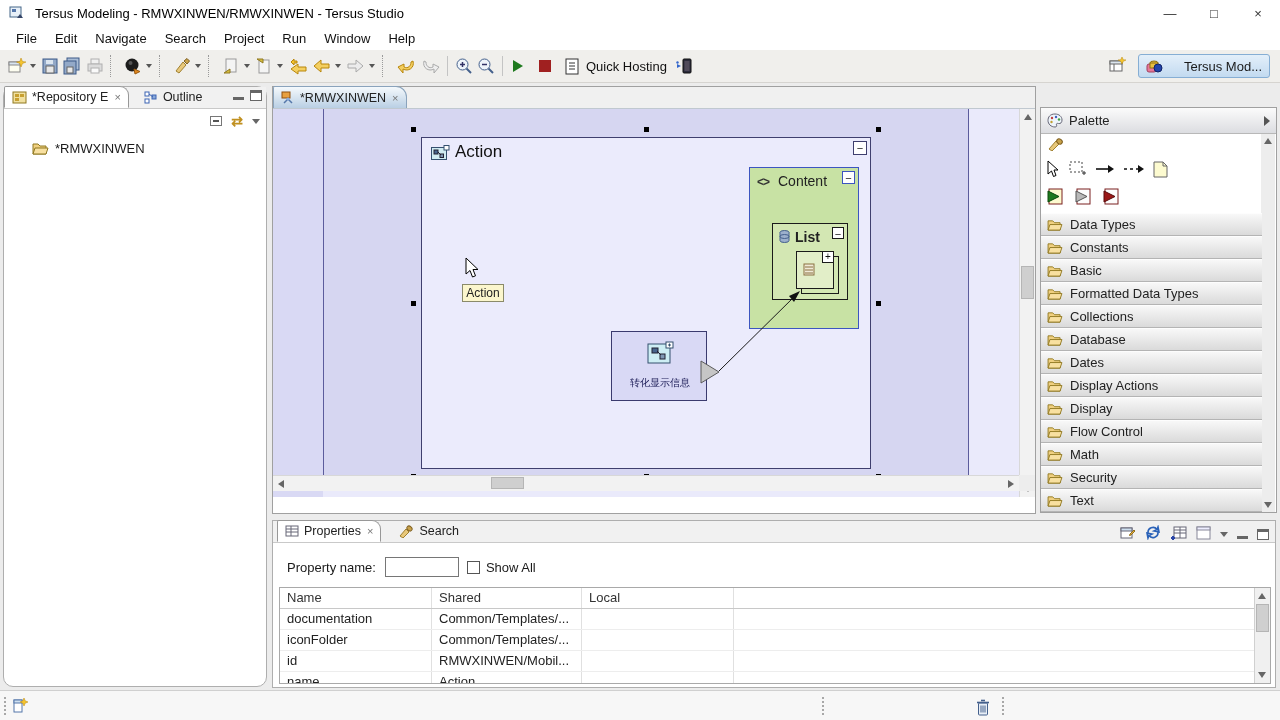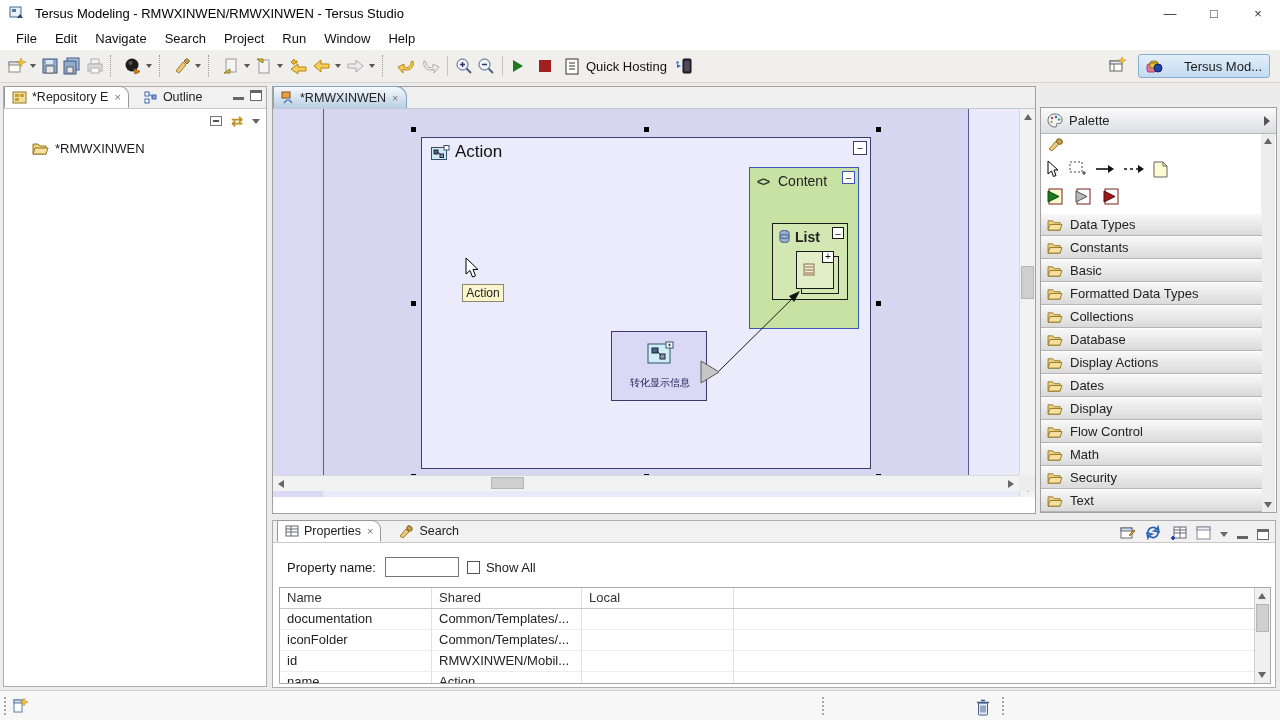--- a/index.html
+++ b/index.html
@@ -37,21 +37,21 @@
   .tab.sel { background:#fff; border:1px solid #989898; border-bottom:1px solid #fff; border-radius:2px 9px 0 0; }
   .tab.edsel { background:linear-gradient(#f5f9fc,#b9cfe4); border:1px solid #8aa3bc; border-bottom:none; border-radius:2px 11px 0 0; }
   .tab .ticon { margin-right:5px; display:inline-flex; }
   .tab .x { margin-left:6px; color:#777; font-size:11px; }
   .minmax { position:absolute; right:4px; top:3px; display:flex; gap:6px; }
   .mm { width:13px; height:11px; position:relative; }
   .mm-min { border-bottom:3px solid #666; height:10px; width:11px; }
   .mm-max { border:1px solid #666; border-top:3px solid #666; width:12px; height:11px; background:#fff; }
 
   
-  .left-view { left:3px; top:2px; width:264px; height:601px; }
+  .left-view { left:3px; top:2px; width:264px; height:601px;border-radius:10px; }
   .lv-toolbar { height:24px; background:#fff; display:flex; align-items:center; justify-content:flex-end; padding-right:6px; gap:9px; }
   .collapse-all { width:12px; height:10px; border:1px solid #777; background:#fff; position:relative; }
   .collapse-all::after { content:""; position:absolute; left:2px; top:3px; width:6px; height:2px; background:#555; }
   .refresh-glyph { color:#c09020; font-size:14px; font-weight:bold; line-height:12px; }
   .chev { width:0; height:0; border-left:4px solid transparent; border-right:4px solid transparent; border-top:5px solid #666; }
   .tree { padding:8px 0 0 28px; }
   .tree-item { display:flex; align-items:center; font-size:13px; }
   .tree-item svg { margin-right:6px; }
 
   
@@ -565,28 +565,28 @@
               <path d="M1 2 L6 2 L8 4 L14 4 L14 12 L1 12 Z" fill="#f0d080" stroke="#907820"></path>
               <path d="M3 6 L16 6 L14 12 L1 12 Z" fill="#f8e0a0" stroke="#907820"></path>
             </svg>
             <span>Database</span>
           </div>
         <div class="pal-cat">
             <svg width="16" height="12" viewBox="0 0 17 13">
               <path d="M1 2 L6 2 L8 4 L14 4 L14 12 L1 12 Z" fill="#f0d080" stroke="#907820"></path>
               <path d="M3 6 L16 6 L14 12 L1 12 Z" fill="#f8e0a0" stroke="#907820"></path>
             </svg>
+            <span>Dates</span>
+          </div>
+        <div class="pal-cat">
+            <svg width="16" height="12" viewBox="0 0 17 13">
+              <path d="M1 2 L6 2 L8 4 L14 4 L14 12 L1 12 Z" fill="#f0d080" stroke="#907820"></path>
+              <path d="M3 6 L16 6 L14 12 L1 12 Z" fill="#f8e0a0" stroke="#907820"></path>
+            </svg>
             <span>Display Actions</span>
-          </div>
-        <div class="pal-cat">
-            <svg width="16" height="12" viewBox="0 0 17 13">
-              <path d="M1 2 L6 2 L8 4 L14 4 L14 12 L1 12 Z" fill="#f0d080" stroke="#907820"></path>
-              <path d="M3 6 L16 6 L14 12 L1 12 Z" fill="#f8e0a0" stroke="#907820"></path>
-            </svg>
-            <span>Dates</span>
           </div>
         <div class="pal-cat">
             <svg width="16" height="12" viewBox="0 0 17 13">
               <path d="M1 2 L6 2 L8 4 L14 4 L14 12 L1 12 Z" fill="#f0d080" stroke="#907820"></path>
               <path d="M3 6 L16 6 L14 12 L1 12 Z" fill="#f8e0a0" stroke="#907820"></path>
             </svg>
             <span>Display</span>
           </div>
         <div class="pal-cat">
             <svg width="16" height="12" viewBox="0 0 17 13">

